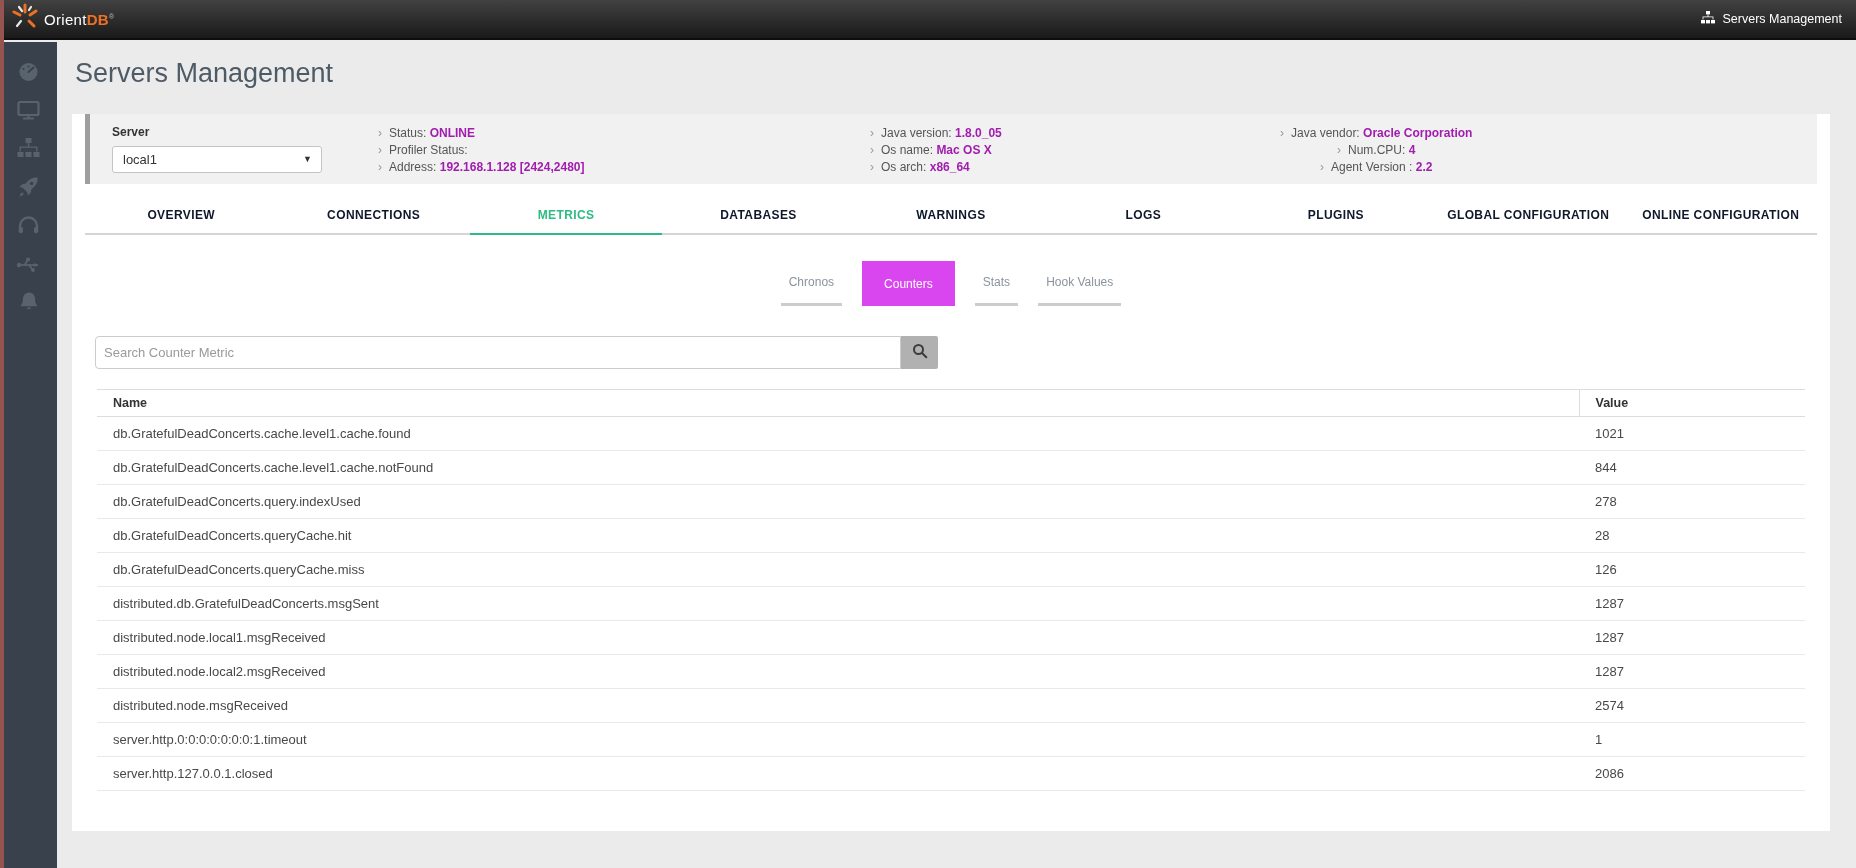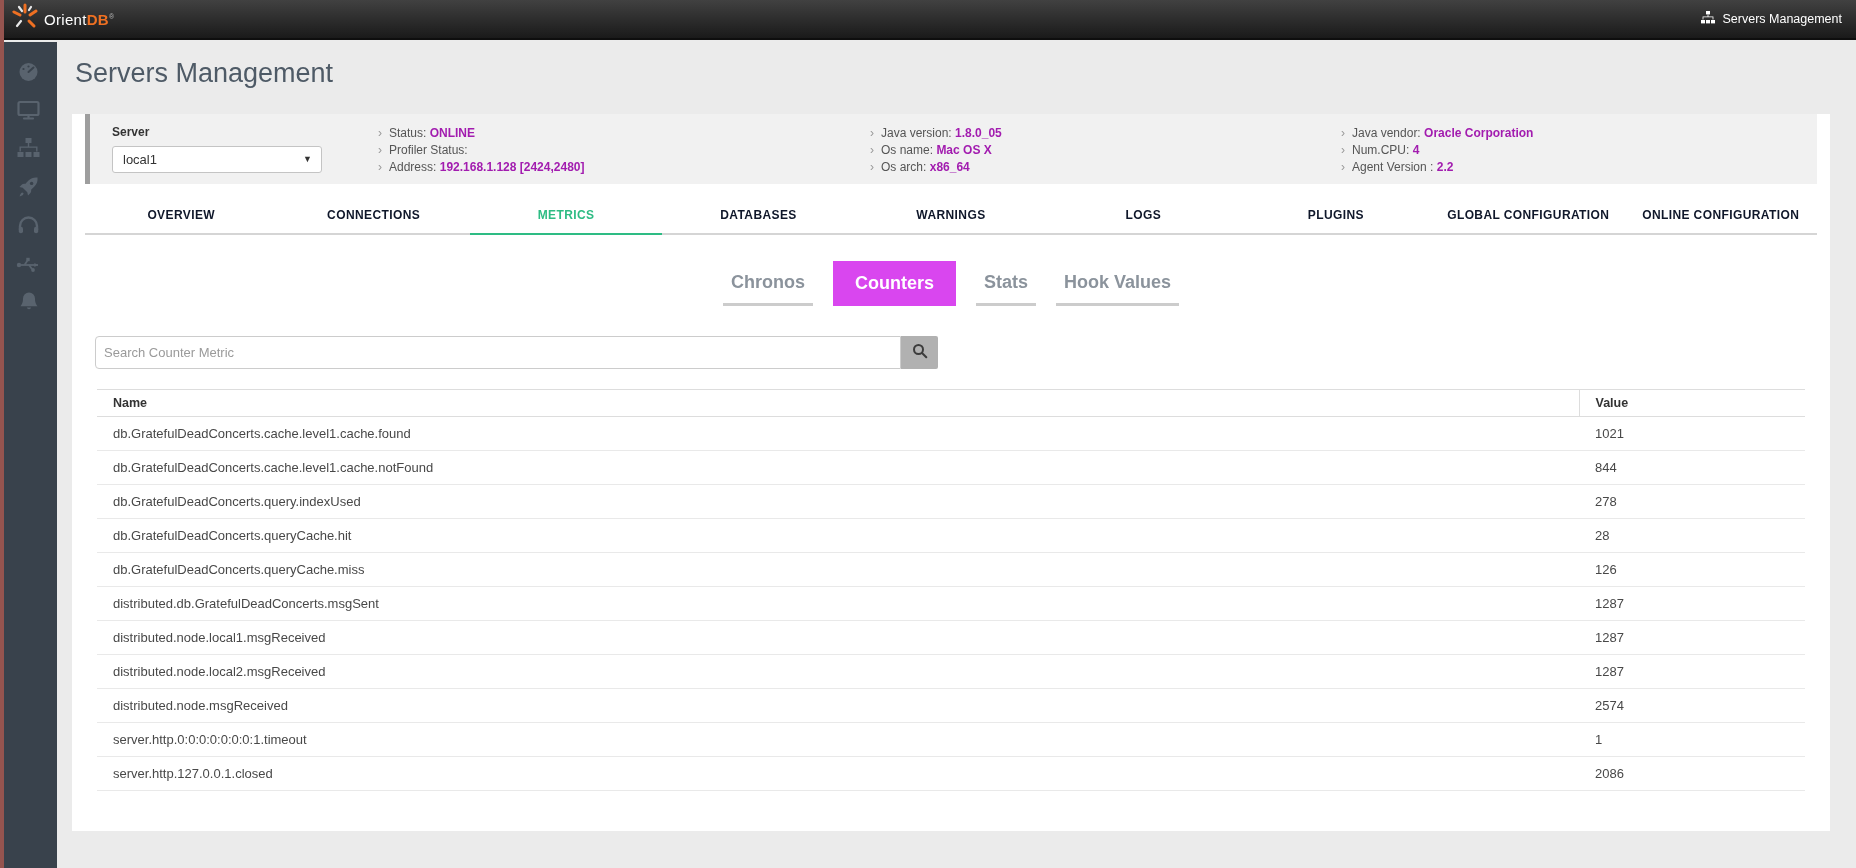--- a/index.html
+++ b/index.html
@@ -53,37 +53,37 @@
   .server-label { font-size: 12px; font-weight: bold; color: #333; display: block; }
   .server-select {
     margin-top: 7px; width: 210px; height: 27px; background: #fff;
     border: 1px solid #c4c4c4; border-radius: 3px; position: relative;
     font-size: 13px; color: #333; line-height: 25px; padding-left: 10px; cursor: pointer;
   }
   .server-select .caret { position: absolute; right: 9px; top: 0; font-size: 9px; color: #333; }
   .info-col { position: absolute; top: 11px; font-size: 12px; color: #555; }
   .info-col.c2 { left: 288px; }
   .info-col.c3 { left: 780px; }
-  .info-col.c4 { left: 1251px; }
+  .info-col.c4 { left: 1190px; text-align: center; }
   .info-line { line-height: 17px; white-space: nowrap; }
   .info-line .chev { color: #999; margin-right: 7px; font-size: 12px; }
   .info-line b { color: #a21caf; }
   
   .tabs { display: flex; margin: 24px 13px 0 13px; }
   .tab {
     flex: 1; text-align: center; font-size: 12px; font-weight: bold;
     letter-spacing: .4px; color: #0f172a; padding-bottom: 11px;
     border-bottom: 2px solid #d5d5d5; cursor: pointer; white-space: nowrap;
   }
   .tab.active { color: #2ebc84; border-bottom-color: #2ebc84; }
   
   .subtabs { display: flex; justify-content: center; gap: 20px; margin-top: 26px; }
   .subtab {
     height: 45px; display: flex; align-items: center; padding: 0 8px;
-    font-size: 18px; font-weight: bold; color: #8b939c;
+    font-size: 12px; font-weight: normal; color: #8b939c;
     border-bottom: 3px solid #cccccc; cursor: pointer;
   }
   .subtab.active {
     background: #d946ef; color: #fff; border-bottom: none; padding: 0 22px;
   }
   
   .search-row { display: flex; margin: 30px 0 0 23px; }
   .search-input {
     width: 806px; height: 33px; border: 1px solid #ccc; border-radius: 4px 0 0 4px;
     font-size: 13px; color: #444; padding: 0 8px; outline: none;

